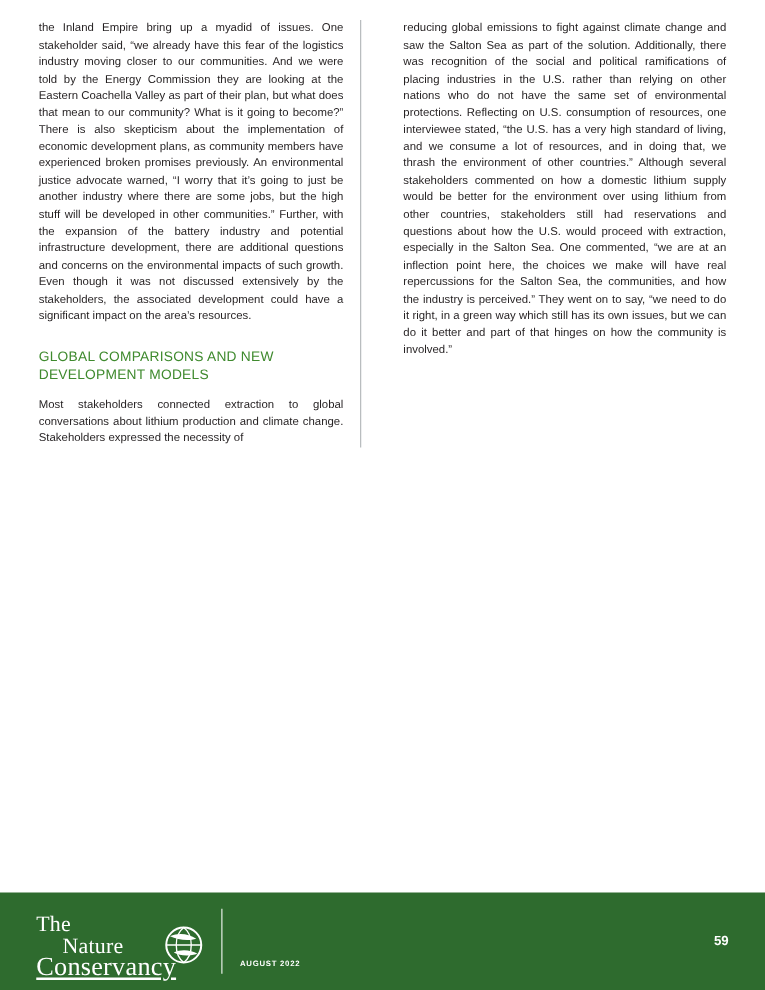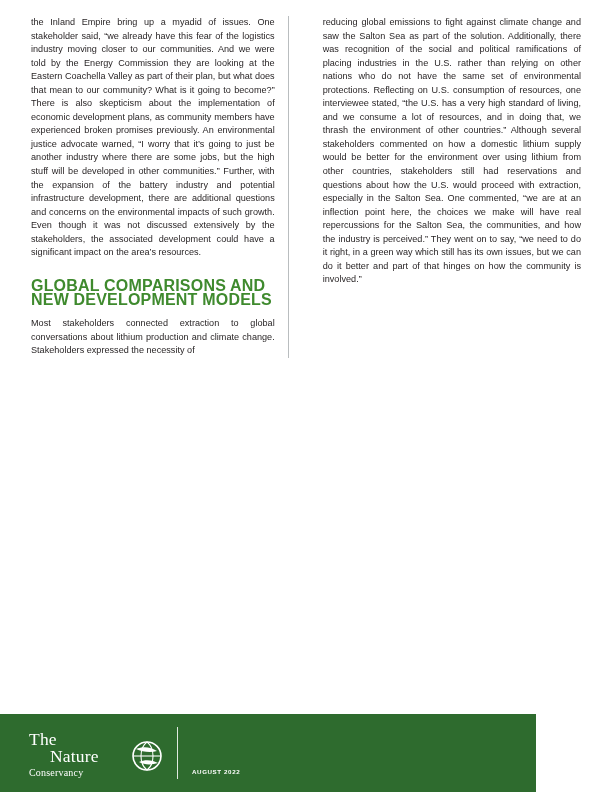--- a/index.html
+++ b/index.html
@@ -54,34 +54,34 @@
     font-size: 9.1px;
     line-height: 13.55px;
     text-align: justify;
     text-justify: inter-word;
     color: #231f20;
     letter-spacing: 0.01px;
   }
 
   h2.section-heading {
     margin: 19px 0 9px 0;
-    font-size: 16px;
+    font-size: 11px;
     line-height: 14.6px;
-    font-weight: bold;
+    font-weight: normal;
     color: #3f8a2e;
     letter-spacing: 0.2px;
     text-transform: uppercase;
   }
 
   
   .footer {
     position: absolute;
     left: 0;
     bottom: 0;
-    width: 536px;
+    width: 612px;
     height: 78px;
     background: #2e6b2e;
   }
 
   .footer-inner {
     position: relative;
     width: 612px;
     height: 78px;
   }
 
@@ -102,21 +102,21 @@
     font-family: "Liberation Serif", serif;
     font-size: 17.5px;
     line-height: 16.5px;
     font-weight: normal;
     color: #ffffff;
     letter-spacing: 0.2px;
   }
 
   .logo-line1 { display: block; }
   .logo-line2 { display: block; margin-left: 21px; }
-  .logo-line3 { display: block; margin-top: 1px; font-size: 10px; }
+  .logo-line3 { display: block; margin-top: 1px; font-size: 21px; text-decoration: underline; }
 
   .logo-mark {
     position: absolute;
     left: 98px;
     top: 9px;
     width: 40px;
     height: 32px;
   }
 
   .footer-divider {

